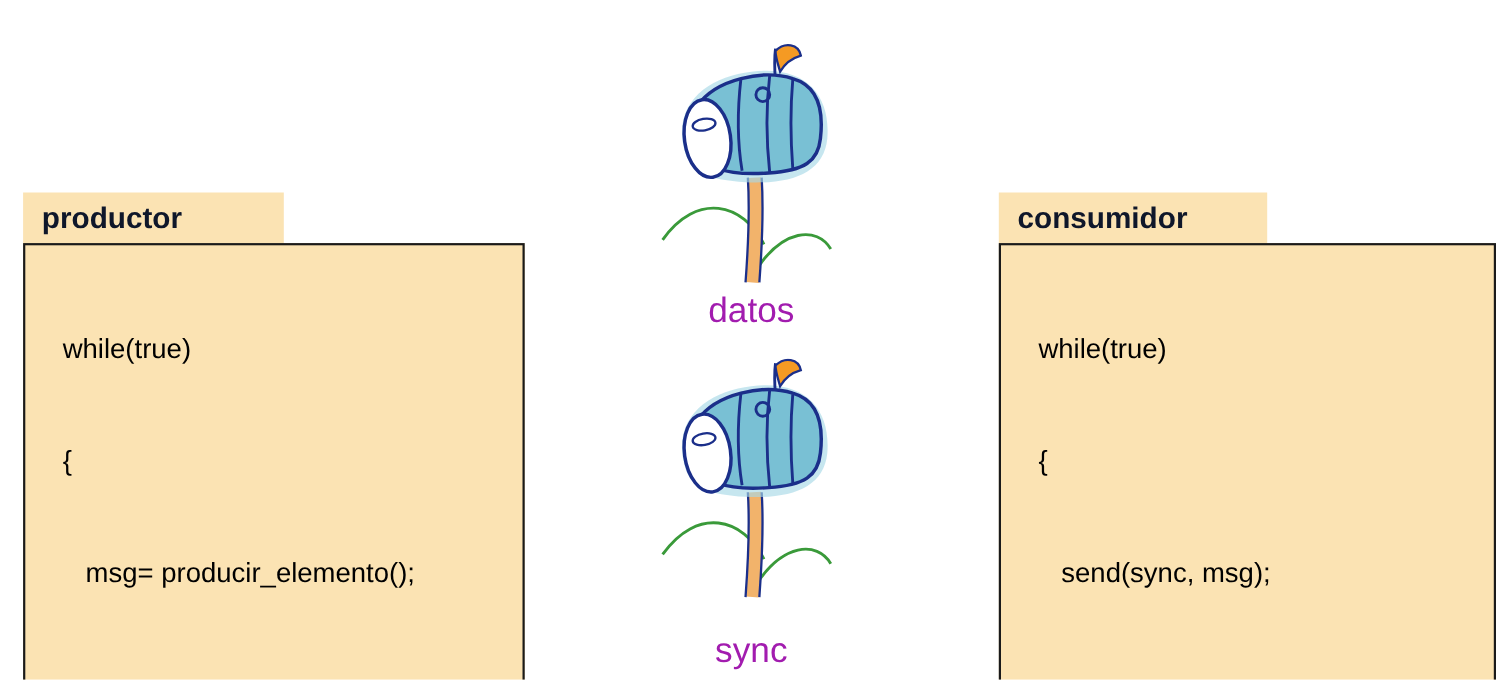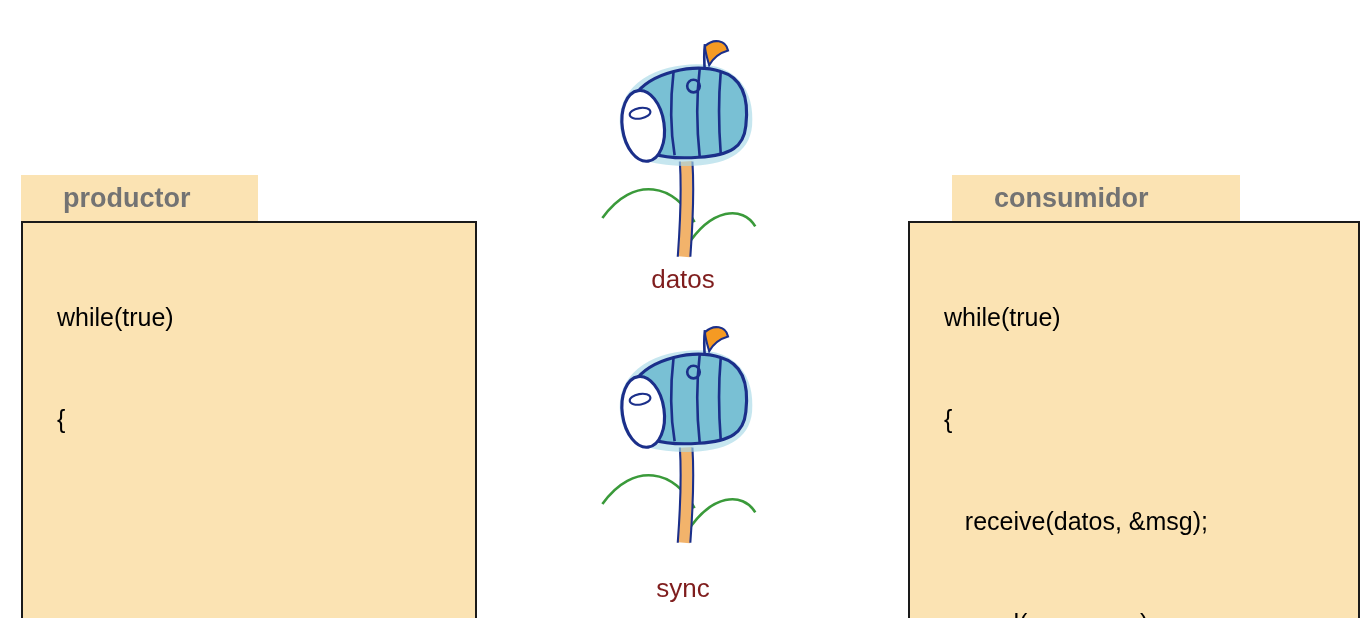--- a/index.html
+++ b/index.html
@@ -11,90 +11,90 @@
     background: #ffffff;
     overflow: hidden;
   }
 
   .code-panel { position: absolute; }
   .panel-tab {
     box-sizing: border-box;
     height: 46px;
     display: flex;
     align-items: center;
-    padding-left: 42px;
+    padding-left: 17px;
     font-size: 27px;
     font-weight: bold;
-    color: #737373;
+    color: #0f172a;
     background: #fbe3b3;
   }
   .panel-body {
     box-sizing: border-box;
     width: 100%;
     border: 2px solid #1a1a1a;
     background: #fbe3b3;
     color: #000000;
     font-size: 25px;
     line-height: 34px;
     padding: 9px 14px;
     white-space: pre;
   }
   .code-line { min-height: 34px; margin-left: 20px; }
 
   #productor-panel { left: 21px; top: 175px; width: 456px; }
   #productor-panel .panel-tab { width: 237px; }
 
   #consumidor-panel { left: 908px; top: 175px; width: 452px; }
-  #consumidor-panel .panel-tab { width: 288px; margin-left: 44px; }
+  #consumidor-panel .panel-tab { width: 244px; }
 
   .mailbox-group {
     position: absolute;
     width: 210px;
     display: flex;
     flex-direction: column;
     align-items: center;
   }
   #datos-group { left: 578px; top: 40px; }
   #sync-group  { left: 578px; top: 326px; gap: 23px; }
 
   .mailbox-svg { width: 180px; height: 222px; display: block; }
 
   .mailbox-label {
-    font-size: 26px;
-    color: #7f1d1d;
+    font-size: 32px;
+    color: #a21caf;
     margin-top: 2px;
   }
 </style>
 </head>
 <body>
 
 <div class="canvas">
 
   <div class="code-panel" id="productor-panel">
     <div class="panel-tab">
       <span>productor</span>
     </div>
     <div class="panel-body">
       <div class="code-line">while(true)</div>
       <div class="code-line">{</div>
+      <div class="code-line">   msg= producir_elemento();</div>
       <div class="code-line"> </div>
       
       
       
     </div>
   </div>
 
   <div class="code-panel" id="consumidor-panel">
     <div class="panel-tab">
       <span>consumidor</span>
     </div>
     <div class="panel-body">
       <div class="code-line">while(true)</div>
       <div class="code-line">{</div>
-      <div class="code-line">   receive(datos, &amp;msg);</div>
       <div class="code-line">   send(sync, msg);</div>
       
       
       
     </div>
   </div>
 
   <svg width="0" height="0" style="position:absolute" aria-hidden="true">
     <defs>
       <g id="mailbox-art">

